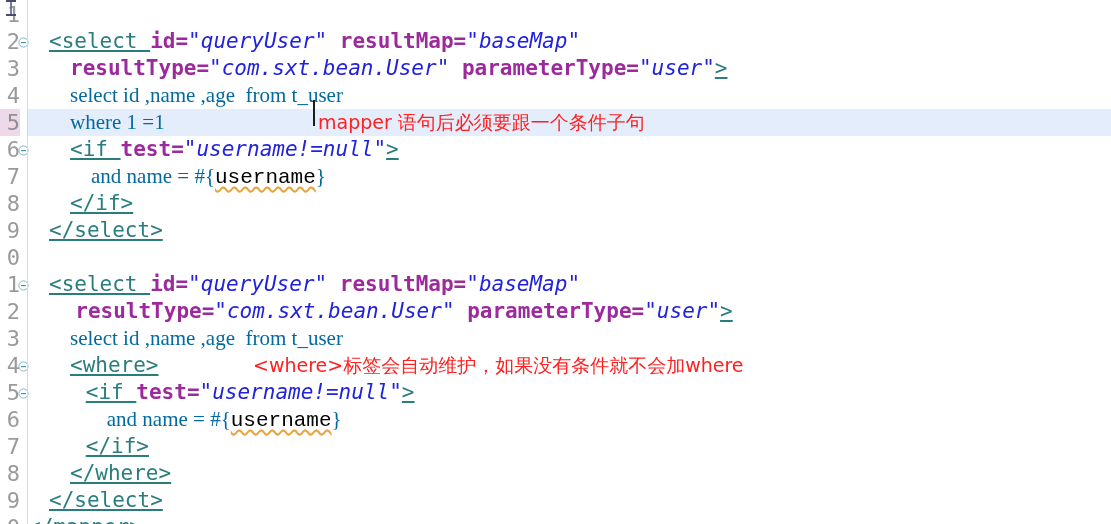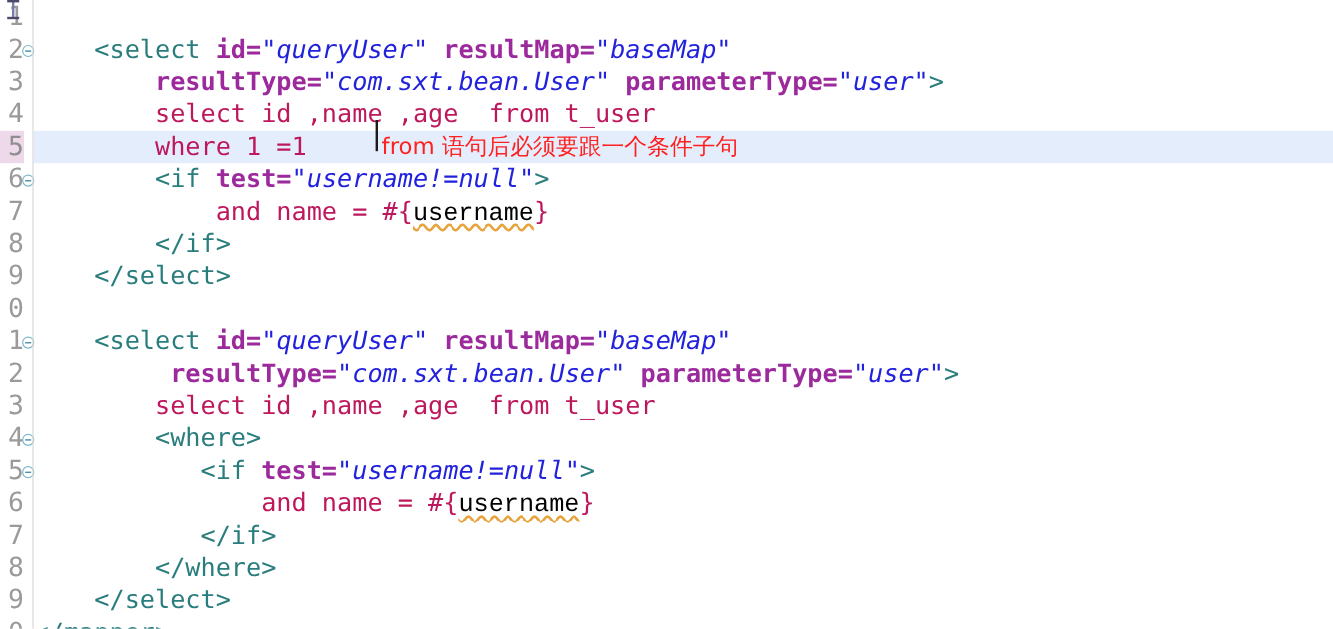--- a/index.html
+++ b/index.html
@@ -34,24 +34,24 @@
   
   .code{
     position:absolute;left:28px;top:0;width:1083px;height:524px;
     font-family:"DejaVu Sans Mono","Liberation Mono",monospace;
     font-size:21px;line-height:27px;white-space:pre;
     color:#000000;z-index:1;
   }
   .line{position:absolute;left:0;width:1083px;height:27px;white-space:pre;}
   .hl-row{position:absolute;left:0;width:1111px;height:27px;background:#e4edfb;z-index:0;}
 
-  .t-tag{color:#2a7d7d;}
+  .t-tag{color:#2a7d7d;text-decoration:underline;}
   .t-attr{color:#9c2a9c;font-weight:bold;}
   .t-val{color:#2222dd;font-style:italic;}
-  .t-txt{color:#be185d;}
+  .t-txt{color:#0369a1;font-family:Liberation Serif, serif;}
 
   .wavy{
     text-decoration:underline wavy #e8a33d;
     text-underline-offset:3px;
     font-family:Liberation Mono, monospace;
   }
 
   
   .annot{
     position:absolute;z-index:5;
@@ -119,21 +119,22 @@
         </svg>
       </div>
       <div class="lnum" style="top: 406px;">6</div>
       <div class="lnum" style="top: 433px;">7</div>
       <div class="lnum" style="top: 460px;">8</div>
       <div class="lnum" style="top: 487px;">9</div>
       <div class="lnum" style="top: 514px;">0</div>
     </div>
   <div class="gutter-rule"></div>
 
-  <div class="annot" id="ann0" style="left: 318px; top: 109px; color: rgb(255, 32, 32);">from 语句后必须要跟一个条件子句</div>
+  <div class="annot" id="ann0" style="left: 318px; top: 109px; color: rgb(255, 32, 32);">mapper 语句后必须要跟一个条件子句</div>
+  <div class="annot" id="ann1" style="left: 253px; top: 352px; color: rgb(255, 32, 32);">&lt;where&gt;标签会自动维护，如果没有条件就不会加where</div>
 
   <div class="caret" id="car0" style="left: 313px; top: 100px; height: 26px;"></div>
   <div class="topcaret" id="car1" style="left: 5px; top: 0px;">
     <svg width="13" height="18" viewBox="0 0 13 18">
       <rect x="5" y="1" width="2" height="14" fill="#7a7aa8"></rect>
       <rect x="1" y="0" width="10" height="2" fill="#4a4a6a"></rect>
       <rect x="1" y="14" width="10" height="2" fill="#4a4a6a"></rect>
     </svg>
   </div>
 

